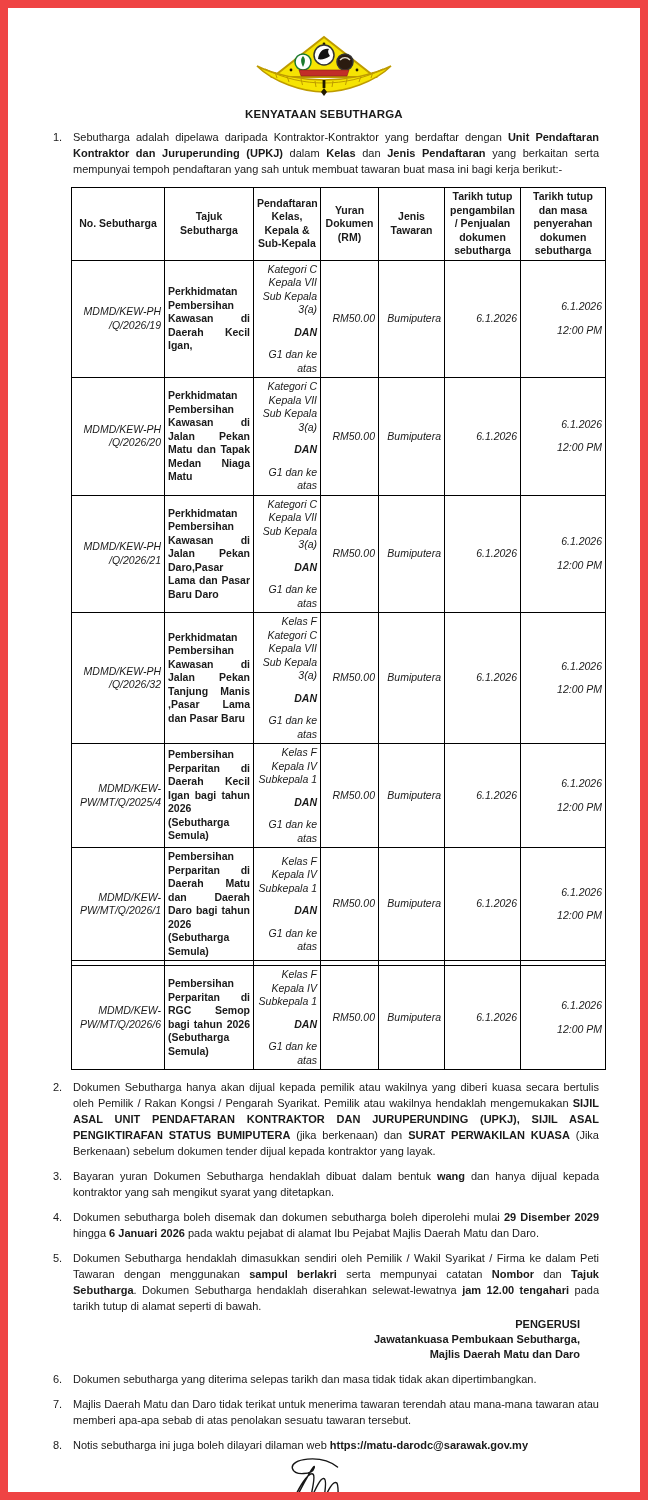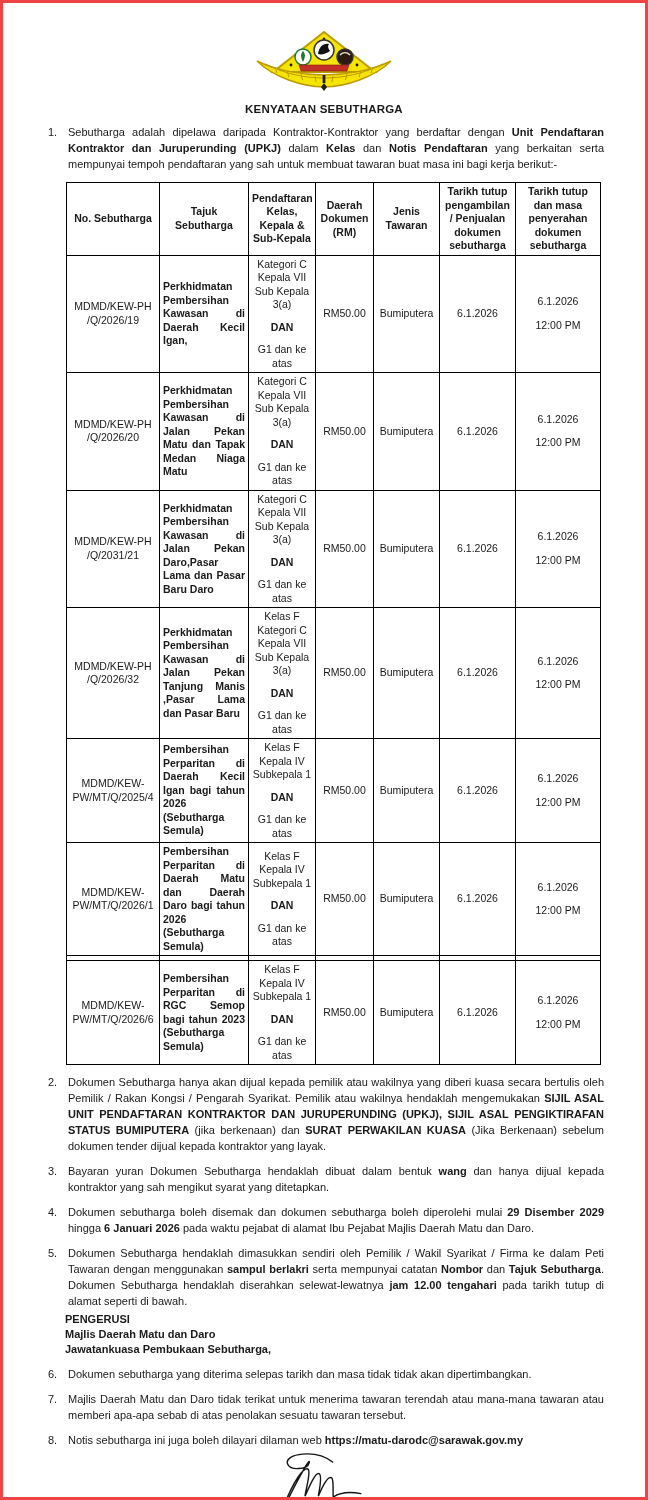--- a/index.html
+++ b/index.html
@@ -1,19 +1,19 @@
 <!DOCTYPE html>
 <html><head>
 <meta charset="utf-8">
 <style>
   html,body{margin:0;padding:0;background:#fff;}
   body{font-family:"Liberation Sans","DejaVu Sans",sans-serif;color:#1a1a1a;}
   .page{
     position:relative;box-sizing:border-box;width:648px;height:1500px;
-    border:3px solid #ef4444;background:#fff;overflow:hidden;
+    border:8px solid #ef4444;background:#fff;overflow:hidden;
   }
   .logo-wrap{width:100%;display:flex;justify-content:center;margin-top:24px;}
   .title{
     text-align:center;font-weight:bold;font-size:11.5px;margin-top:12px;letter-spacing:.2px;
   }
   .content{padding:0 41px 0 45px;font-size:11px;line-height:16px;}
   .li{display:flex;margin-top:9px;}
   .num{width:20px;flex:none;}
   .li-body{flex:1;text-align:justify;}
   
@@ -21,26 +21,26 @@
   .tbl th,.tbl td{border:1px solid #000;vertical-align:middle;padding:2px 3px;overflow:hidden;}
   .tbl th{font-weight:bold;text-align:center;height:60px;}
   tbody tr:nth-child(1) td{height:106px;}
   tbody tr:nth-child(2) td{height:100px;}
   tbody tr:nth-child(3) td{height:96px;}
   tbody tr:nth-child(4) td{height:116px;}
   tbody tr:nth-child(5) td{height:92px;}
   tbody tr:nth-child(6) td{height:94px;}
   tbody tr:nth-child(8) td{height:96px;}
   tr.split td{height:4px !important;padding:0;}
-  .c1,.c3,.c4,.c5,.c6,.c7{text-align:center;}
+  .c1,.c3,.c4,.c5,.c6,.c7{text-align:right;font-style:italic;}
   .c2{text-align:justify;padding:3px 6px;font-weight:bold;}
   .dan{font-weight:bold;margin:9px 0;}
   .t2-date{margin-bottom:10px;}
   
-  .address{width:510px;margin:3px 0 0 17px;text-align:left;font-weight:bold;line-height:15px;}
+  .address{width:510px;margin:3px 0 0 17px;text-align:right;font-weight:bold;line-height:15px;}
   .sig-block{width:510px;margin:4px 0 0 17px;text-align:center;line-height:15px;}
   .sig-svg{display:block;margin:0 auto -3px auto;}
 </style>
 </head>
 <body>
 
 <div class="page">
 
   <div class="logo-wrap">
     <svg class="crest" width="138" height="64" viewBox="0 0 138 64">
@@ -68,39 +68,39 @@
       <polygon points="69,56 72,60 69,64 66,60" fill="#221a00"></polygon>
     </svg>
   </div>
 
   <div class="title">KENYATAAN SEBUTHARGA</div>
 
   <div class="content">
 
     <div class="li">
       <span class="num">1.</span>
-      <div class="li-body"><span>Sebutharga adalah dipelawa daripada Kontraktor-Kontraktor yang berdaftar dengan </span><b>Unit Pendaftaran Kontraktor dan Juruperunding (UPKJ)</b><span> dalam </span><b>Kelas</b><span> dan </span><b>Notis Pendaftaran</b><span> yang berkaitan serta mempunyai tempoh pendaftaran yang sah untuk membuat tawaran buat masa ini bagi kerja berikut:-</span></div>
+      <div class="li-body"><span>Sebutharga adalah dipelawa daripada Kontraktor-Kontraktor yang berdaftar dengan </span><b>Unit Pendaftaran Kontraktor dan Juruperunding (UPKJ)</b><span> dalam </span><b>Kelas</b><span> dan </span><b>Jenis Pendaftaran</b><span> yang berkaitan serta mempunyai tempoh pendaftaran yang sah untuk membuat tawaran buat masa ini bagi kerja berikut:-</span></div>
     </div>
 
     <table class="tbl">
       <colgroup>
         <col style="width:93px">
           <col style="width:89px">
           <col style="width:67px">
         <col style="width:58px">
           <col style="width:66px">
           <col style="width:76px">
         <col style="width:85px">
       </colgroup>
       <thead>
         <tr id="thead-row">
             <th>No. Sebutharga</th>
             <th>Tajuk Sebutharga</th>
             <th>Pendaftaran Kelas, Kepala &amp; Sub-Kepala</th>
-            <th>Daerah Dokumen (RM)</th>
+            <th>Yuran Dokumen (RM)</th>
             <th>Jenis Tawaran</th>
             <th>Tarikh tutup pengambilan / Penjualan dokumen sebutharga</th>
             <th>Tarikh tutup dan masa penyerahan dokumen sebutharga</th>
           </tr>
       </thead>
       <tbody id="tbody">
           <tr>
             <td class="c1">
               <div>MDMD/KEW-PH</div>
               <div>/Q/2026/19</div>
@@ -140,21 +140,21 @@
             <td class="c5">Bumiputera</td>
             <td class="c6">6.1.2026</td>
             <td class="c7">
               <div class="t2-date">6.1.2026</div>
               <div>12:00 PM</div>
             </td>
           </tr>
           <tr>
             <td class="c1">
               <div>MDMD/KEW-PH</div>
-              <div>/Q/2031/21</div>
+              <div>/Q/2026/21</div>
             </td>
             <td class="c2">Perkhidmatan Pembersihan Kawasan di Jalan Pekan Daro,Pasar Lama dan Pasar Baru Daro</td>
             <td class="c3">
               <div>Kategori C</div>
               <div>Kepala VII</div>
               <div>Sub Kepala</div>
               <div>3(a)</div>
               <div class="dan">DAN</div>
               <div>G1 dan ke atas</div>
             </td>
@@ -238,21 +238,21 @@
             <td class=""></td>
             <td class=""></td>
             <td class=""></td>
             <td class=""></td>
           </tr>
           <tr>
             <td class="c1">
               <div>MDMD/KEW-</div>
               <div>PW/MT/Q/2026/6</div>
             </td>
-            <td class="c2">Pembersihan Perparitan di RGC Semop bagi tahun 2023 (Sebutharga Semula)</td>
+            <td class="c2">Pembersihan Perparitan di RGC Semop bagi tahun 2026 (Sebutharga Semula)</td>
             <td class="c3">
               <div>Kelas F</div>
               <div>Kepala IV</div>
               <div>Subkepala 1</div>
               <div class="dan">DAN</div>
               <div>G1 dan ke atas</div>
             </td>
             <td class="c4">RM50.00</td>
             <td class="c5">Bumiputera</td>
             <td class="c6">6.1.2026</td>
@@ -278,22 +278,22 @@
           <div class="li-body"><span>Dokumen sebutharga boleh disemak dan dokumen sebutharga boleh diperolehi mulai </span><b>29 Disember 2029</b><span> hingga </span><b>6 Januari 2026</b><span> pada waktu pejabat di alamat Ibu Pejabat Majlis Daerah Matu dan Daro.</span></div>
         </div>
         <div class="li">
           <span class="num">5.</span>
           <div class="li-body"><span>Dokumen Sebutharga hendaklah dimasukkan sendiri oleh Pemilik / Wakil Syarikat / Firma ke dalam Peti Tawaran dengan menggunakan </span><b>sampul berlakri</b><span> serta mempunyai catatan </span><b>Nombor</b><span> dan </span><b>Tajuk Sebutharga</b><span>. Dokumen Sebutharga hendaklah diserahkan selewat-lewatnya </span><b>jam 12.00 tengahari</b><span> pada tarikh tutup di alamat seperti di bawah.</span></div>
         </div>
       </div>
 
     <div class="address">
       <div>PENGERUSI</div>
+      <div>Jawatankuasa Pembukaan Sebutharga,</div>
       <div>Majlis Daerah Matu dan Daro</div>
-      <div>Jawatankuasa Pembukaan Sebutharga,</div>
     </div>
 
     <div id="notes-b">
         <div class="li">
           <span class="num">6.</span>
           <div class="li-body"><span>Dokumen sebutharga yang diterima selepas tarikh dan masa tidak tidak akan dipertimbangkan.</span></div>
         </div>
         <div class="li">
           <span class="num">7.</span>
           <div class="li-body"><span>Majlis Daerah Matu dan Daro tidak terikat untuk menerima tawaran terendah atau mana-mana tawaran atau memberi apa-apa sebab di atas penolakan sesuatu tawaran tersebut.</span></div>

